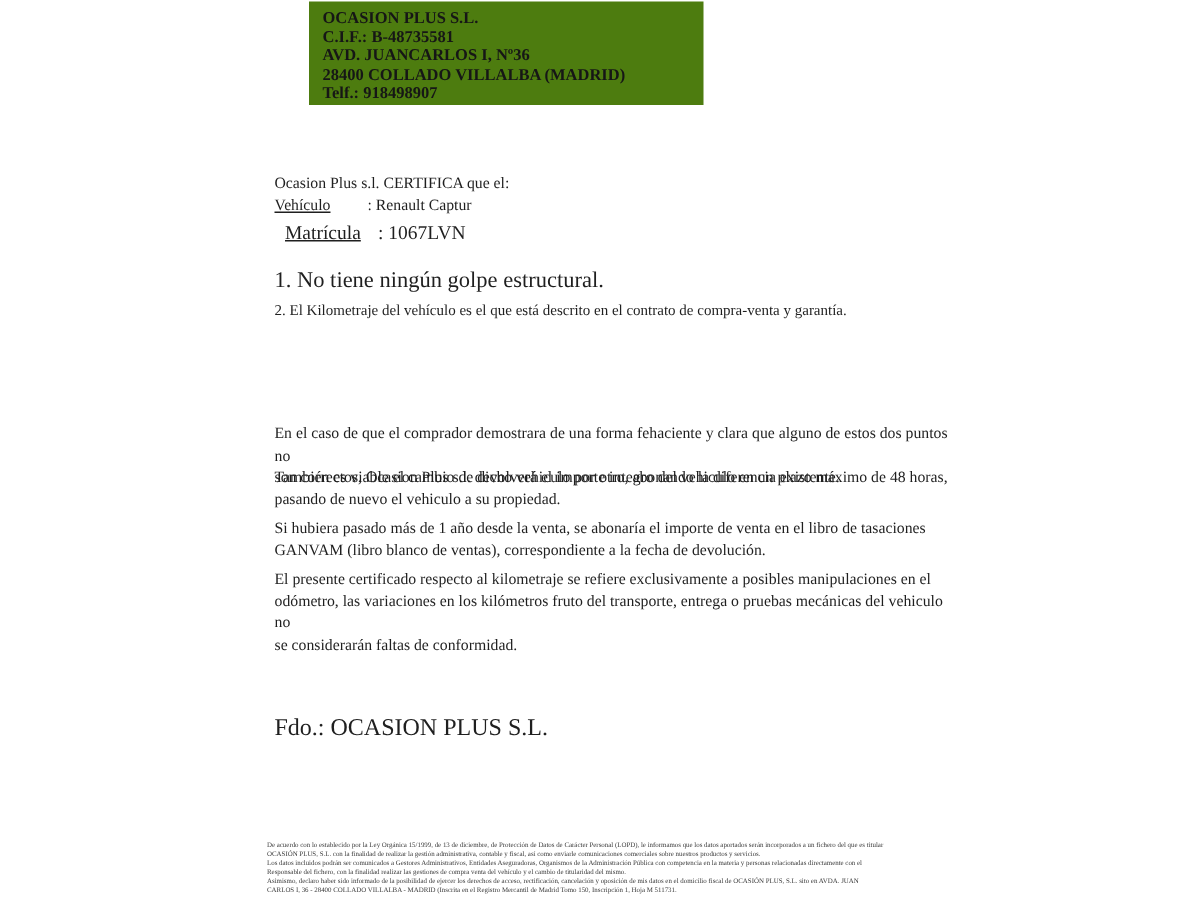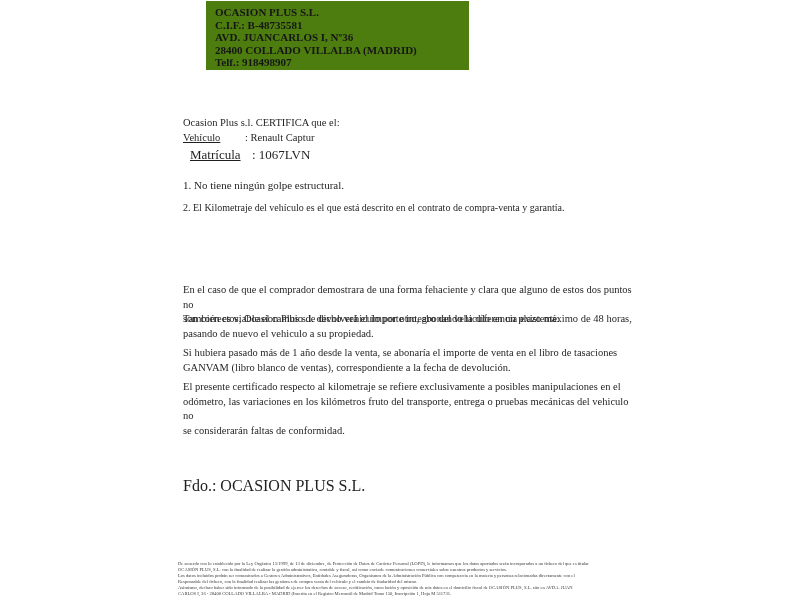--- a/index.html
+++ b/index.html
@@ -37,21 +37,21 @@
     white-space: nowrap;
   }
 
   .certifica { left: 183px; top: 117px; font-size: 10.5px; white-space: nowrap; }
 
   .veh-row { left: 183px; top: 132px; font-size: 10.5px; white-space: nowrap; }
   .mat-row { left: 190px; top: 147px; font-size: 13px; white-space: nowrap; }
   .lbl { display: inline-block; width: 62px; }
   .lbl span { text-decoration: underline; font-family: Liberation Serif, serif; }
 
-  .cond-1 { left: 183px; top: 179px; font-size: 11px; white-space: nowrap; }
+  .cond-1 { left: 183px; top: 179px; font-size: 15px; white-space: nowrap; }
   .cond-2 { left: 183px; top: 202px; font-size: 10px; white-space: nowrap; }
 
   .para {
     left: 183px;
     width: 452px;
     font-size: 10.5px;
     line-height: 14.5px;
     white-space: pre-line;
     margin-top: 44px;
   }

